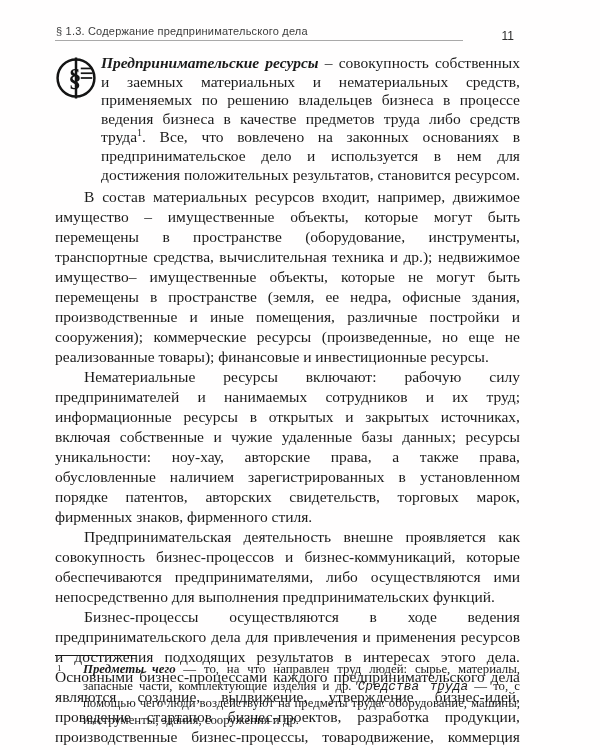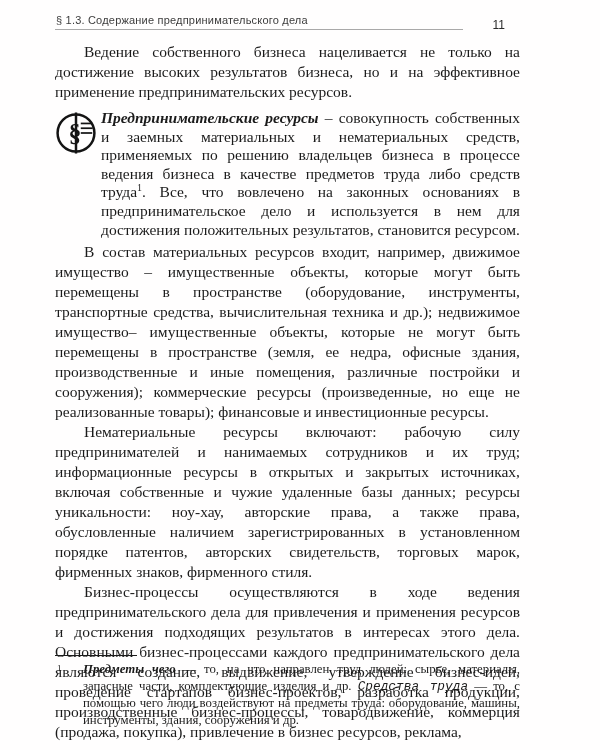--- a/index.html
+++ b/index.html
@@ -11,21 +11,21 @@
     overflow: hidden;
   }
   .page {
     position: relative;
     box-sizing: border-box;
     width: 600px;
     height: 750px;
     background: #fffefe;
     color: #1b1b1b;
     font-family: "Liberation Serif", serif;
-    padding: 12px 80px 0 55px;
+    padding: 23px 80px 0 55px;
   }
   
   .running-head {
     position: relative;
     height: 24px;
     margin-bottom: 6px;
   }
   .head-title {
     position: absolute;
     left: 1px;
@@ -38,21 +38,21 @@
   }
   .head-rule {
     position: absolute;
     left: 0;
     width: 408px;
     top: 17px;
     border-top: 1px solid #a9a9a9;
   }
   .head-page-num {
     position: absolute;
-    right: 15px;
+    right: 6px;
     top: 6px;
     font-family: "Liberation Sans", sans-serif;
     font-size: 12px;
     color: #2b2b2b;
   }
   
   .body-text {
     font-size: 15.5px;
     line-height: 20px;
     text-align: justify;
@@ -120,38 +120,38 @@
 <div class="page">
 
   <header class="running-head">
     <div class="head-title">§ 1.3. Содержание предпринимательского дела</div>
     <div class="head-rule"></div>
     <div class="head-page-num">11</div>
   </header>
 
   <main class="body-text">
 
-    <p class="para">Ведение собственного бизнеса нацеливается не только на достижение высоких результатов бизнеса, но и на эффективное применение предпринимательских ресурсов.</p>
 
     <div class="definition">
       <span class="def-icon">
         <svg width="42" height="42" viewBox="0 0 44 44" aria-hidden="true">
           <line x1="22" y1="0.5" x2="22" y2="43.5" stroke="#141414" stroke-width="2.6"></line>
           <circle cx="22" cy="22" r="19.3" fill="none" stroke="#141414" stroke-width="2.6"></circle>
           <line x1="27" y1="12" x2="38" y2="12" stroke="#141414" stroke-width="1.8"></line>
           <line x1="27" y1="17" x2="39.5" y2="17" stroke="#141414" stroke-width="1.8"></line>
           <line x1="27" y1="22" x2="39" y2="22" stroke="#141414" stroke-width="1.8"></line>
           <text x="21" y="31" font-size="27" font-weight="bold" text-anchor="middle" font-family="Liberation Serif, serif" fill="#141414">§</text>
         </svg>
       </span>
       <p class="def-text"><em class="term">Предпринимательские ресурсы</em><span> – совокупность собственных и заемных материальных и нематериальных средств, применяемых по решению владельцев бизнеса в процессе ведения бизнеса в качестве предметов труда либо средств труда</span><sup class="fn-ref">1</sup><span>. Все, что вовлечено на законных основаниях в предпринимательское дело и используется в нем для достижения положительных результатов, становится ресурсом.</span></p>
     </div>
 
     <p class="para">В состав материальных ресурсов входит, например, движимое имущество – имущественные объекты, которые могут быть перемещены в пространстве (оборудование, инструменты, транспортные средства, вычислительная техника и др.); недвижимое имущество– имущественные объекты, которые не могут быть перемещены в пространстве (земля, ее недра, офисные здания, производственные и иные помещения, различные постройки и сооружения); коммерческие ресурсы (произведенные, но еще не реализованные товары); финансовые и инвестиционные ресурсы.</p>
     <p class="para">Нематериальные ресурсы включают: рабочую силу предпринимателей и нанимаемых сотрудников и их труд; информационные ресурсы в открытых и закрытых источниках, включая собственные и чужие удаленные базы данных; ресурсы уникальности: ноу-хау, авторские права, а также права, обусловленные наличием зарегистрированных в установленном порядке патентов, авторских свидетельств, торговых марок, фирменных знаков, фирменного стиля.</p>
+    <p class="para">Предпринимательская деятельность внешне проявляется как совокупность бизнес-процессов и бизнес-коммуникаций, которые обеспечиваются предпринимателями, либо осуществляются ими непосредственно для выполнения предпринимательских функций.</p>
     <p class="para">Бизнес-процессы осуществляются в ходе ведения предпринимательского дела для привлечения и применения ресурсов и достижения подходящих результатов в интересах этого дела. Основными бизнес-процессами каждого предпринимательского дела являются создание, выдвижение, утверждение бизнес-идей, проведение стартапов бизнес-проектов, разработка продукции, производственные бизнес-процессы, товародвижение, коммерция (продажа, покупка), привлечение в бизнес ресурсов, реклама,</p>
 
   </main>
 
   <footer class="footnote">
     <div class="fn-rule"></div>
     <p class="fn-text"><sup class="fn-marker">1</sup><em class="fn-term-bold">Предметы чего</em><span> — то, на что направлен труд людей: сырье, материалы, запасные части, комплектующие изделия и др. </span><em class="fn-term">Средства труда</em><span> — то, с помощью чего люди воздействуют на предметы труда: оборудование, машины, инструменты, здания, сооружения и др.</span></p>
   </footer>
 
 </div>

